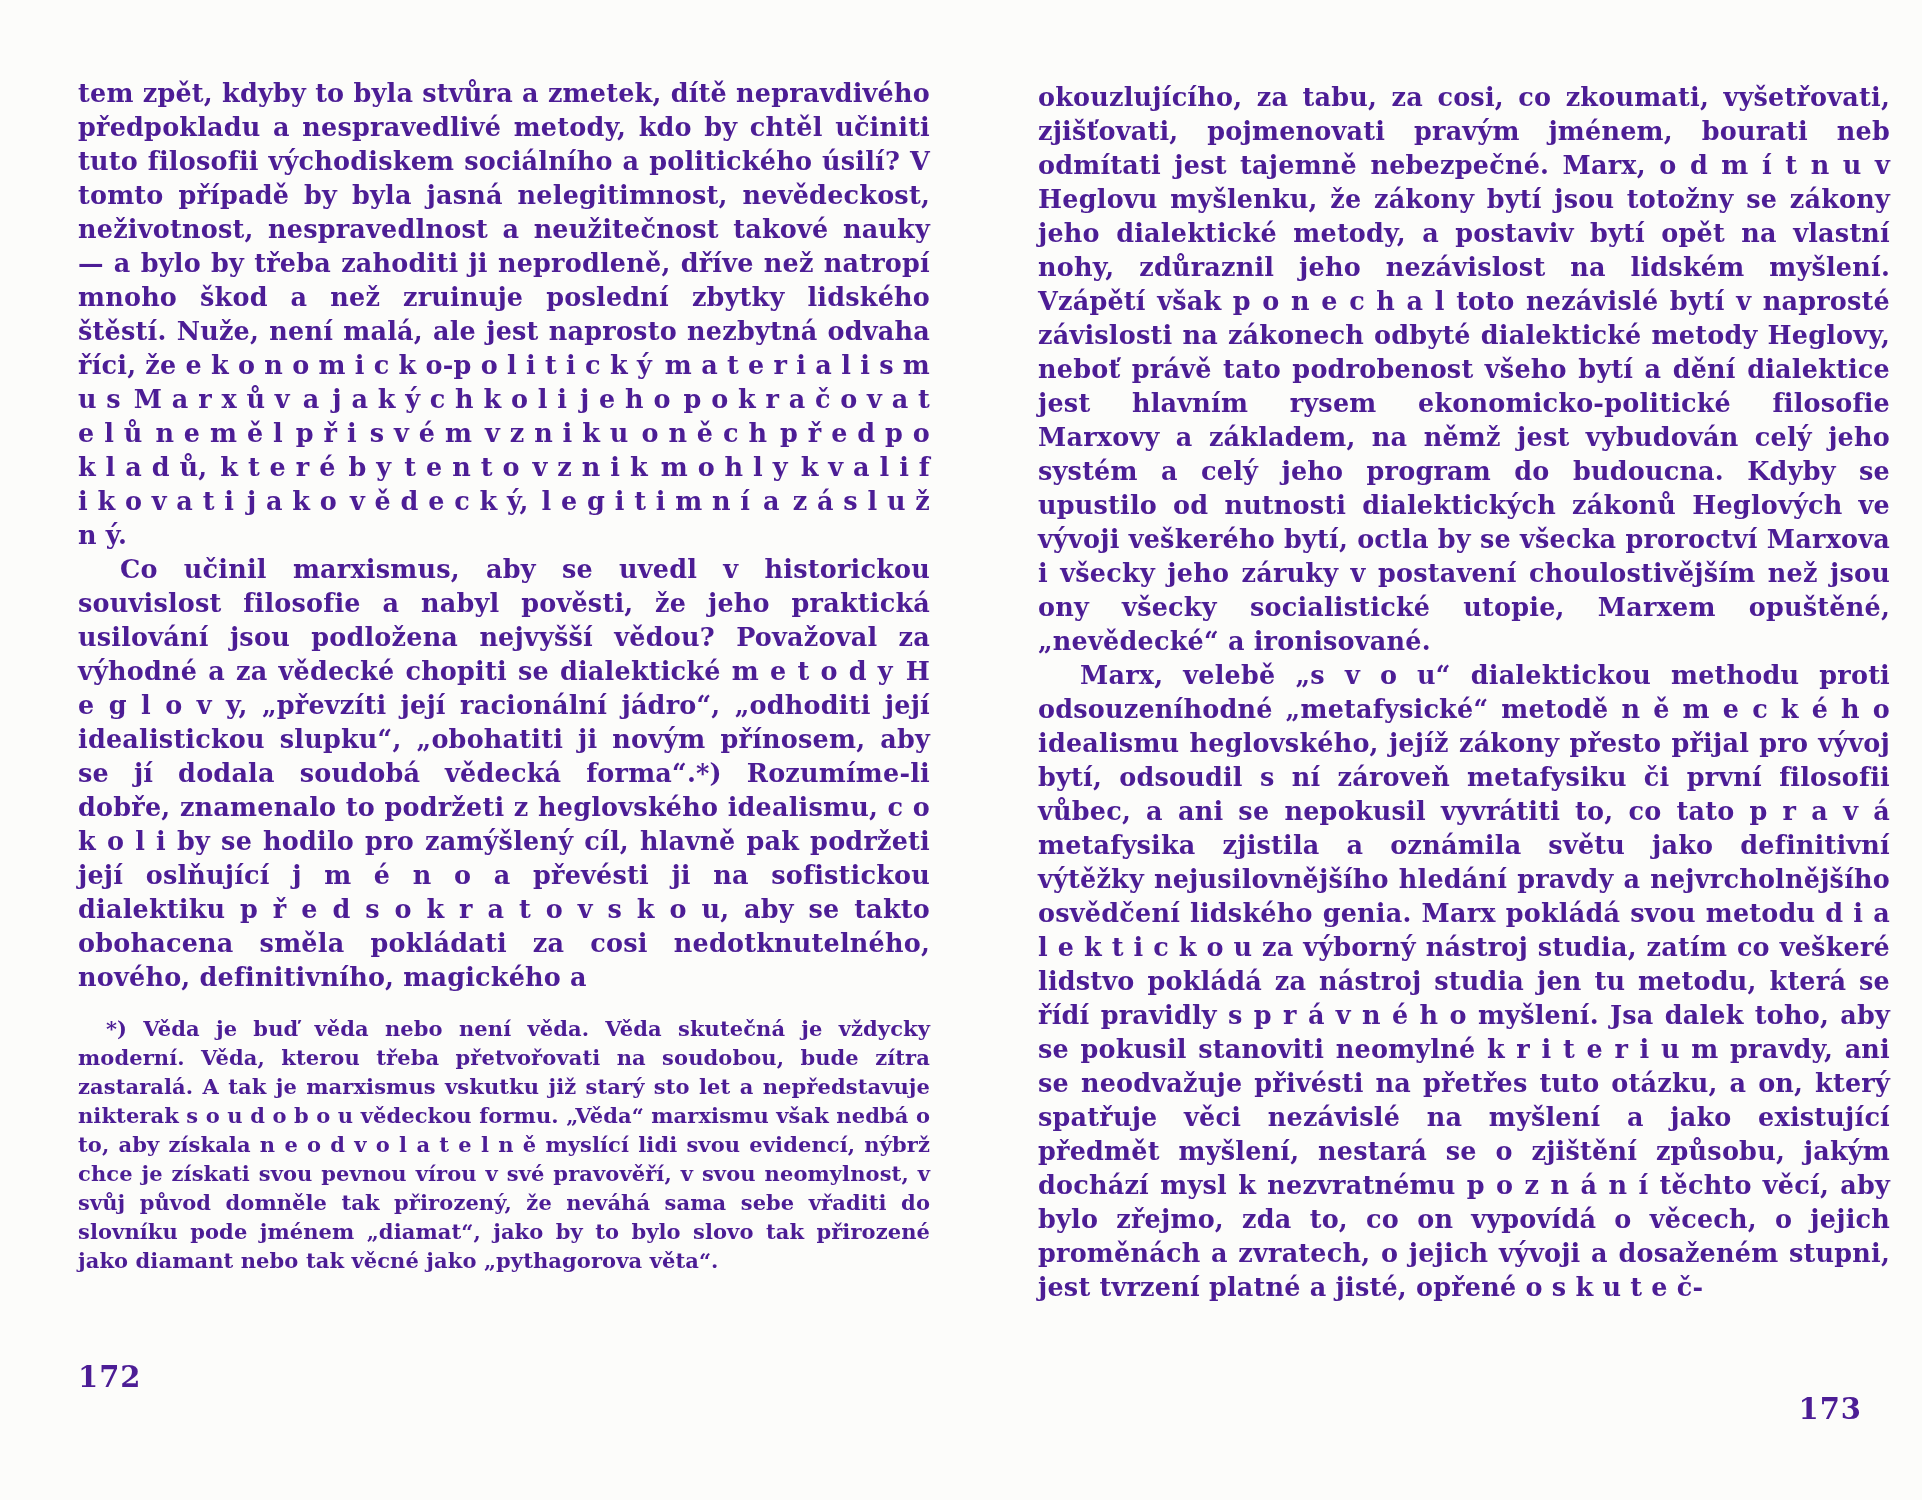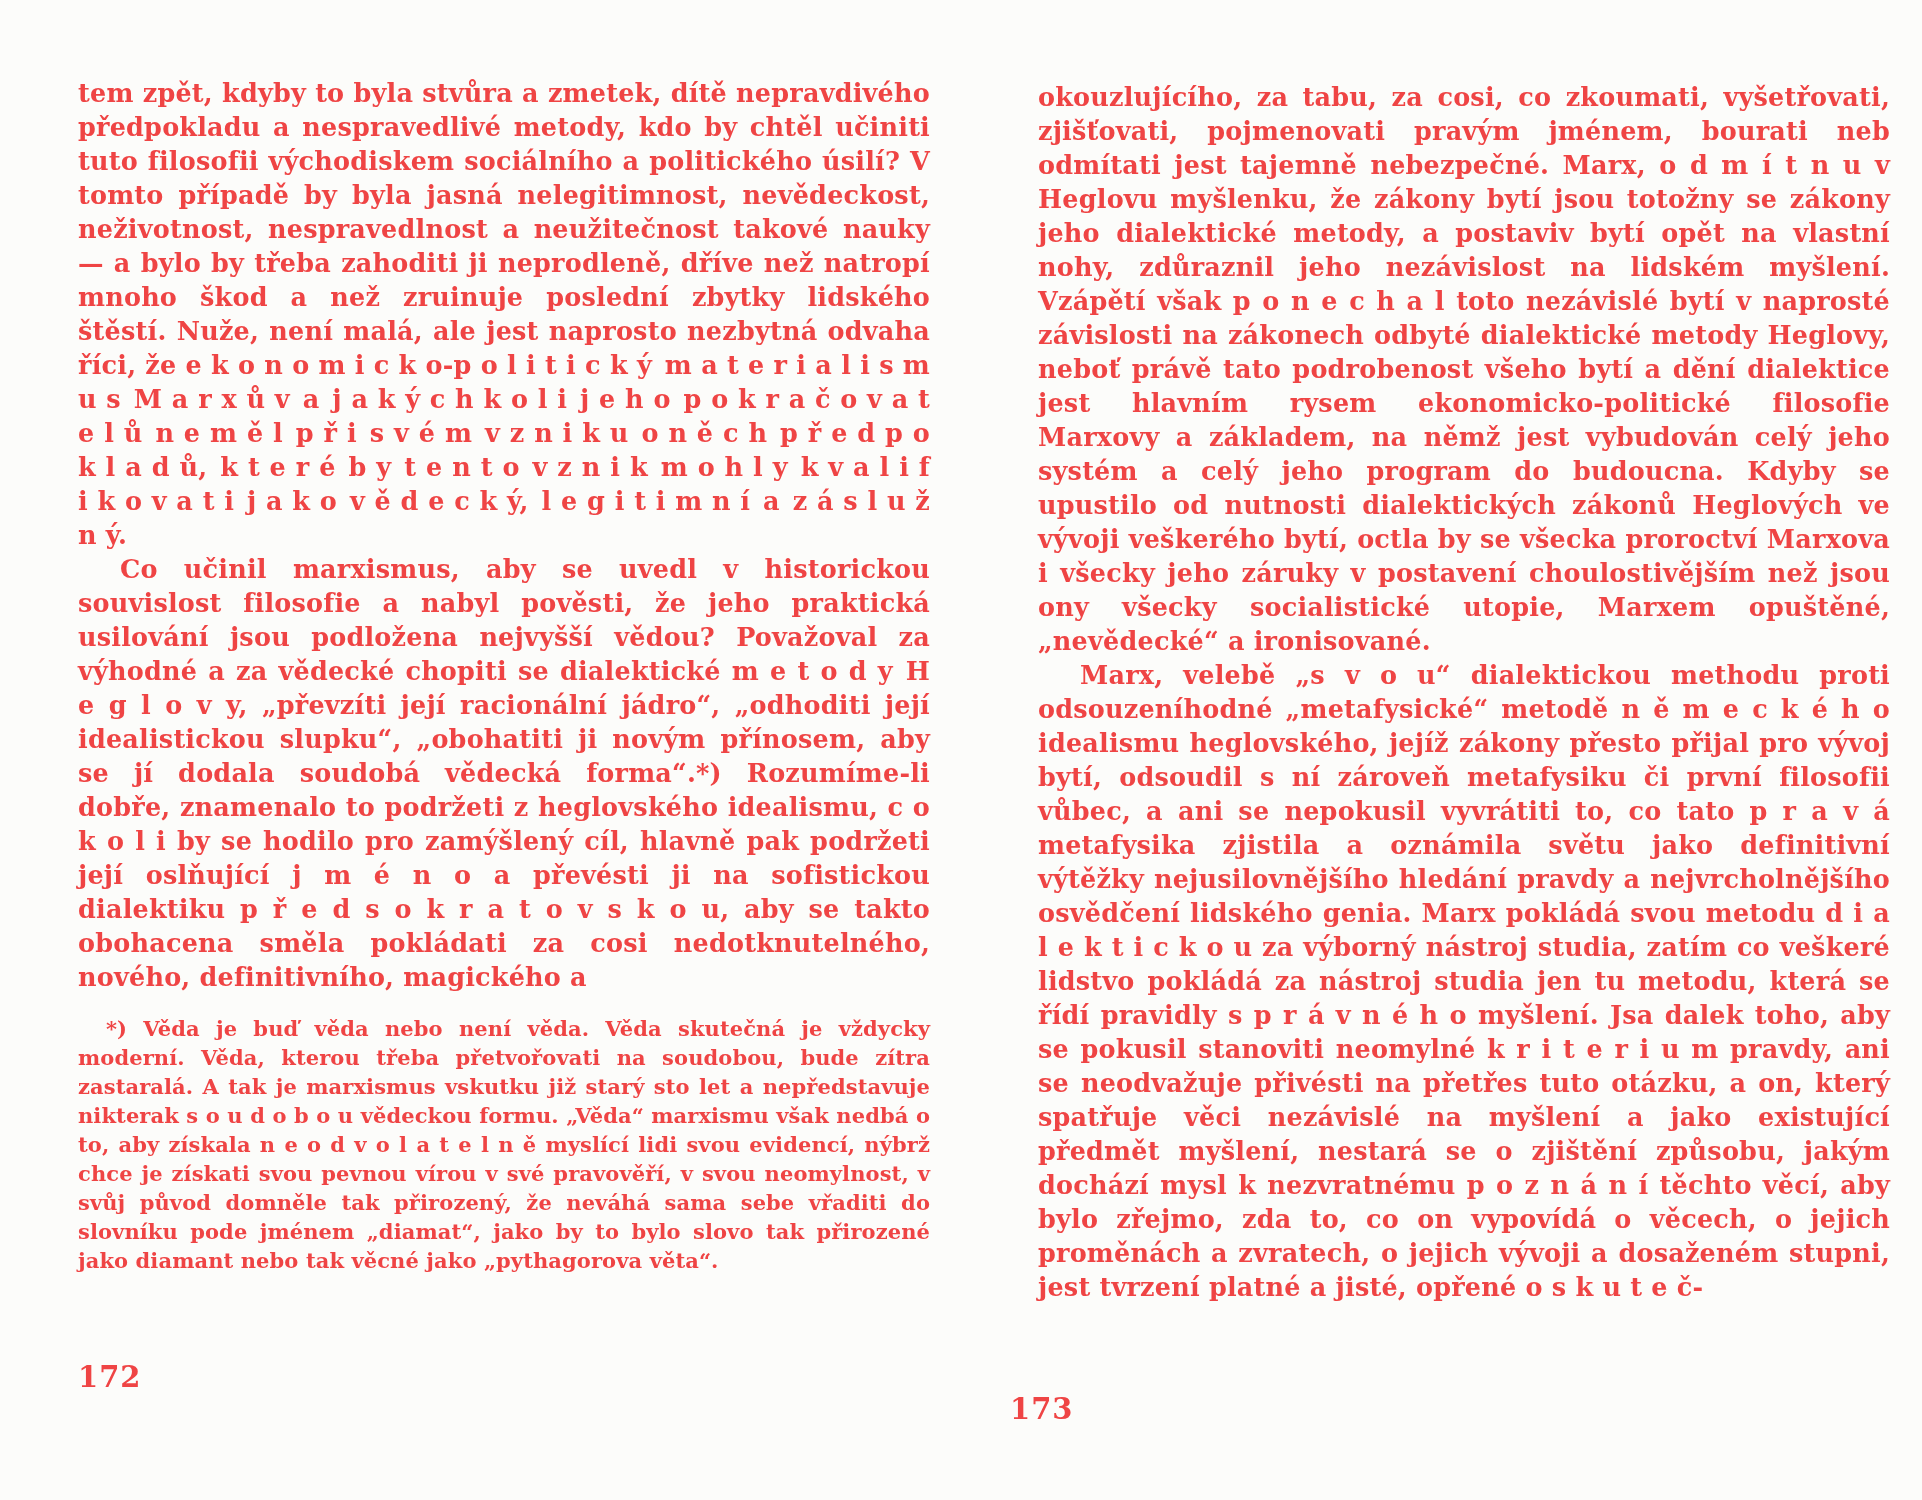--- a/index.html
+++ b/index.html
@@ -12,21 +12,21 @@
     background: #ffffff;
     overflow: hidden;
   }
   .spread {
     position: relative;
     width: 1922px;
     height: 1500px;
     background: #fcfcfa;
     font-family: "DejaVu Serif", serif;
     font-weight: 700;
-    color: #ef4444;
+    color: #4c1d95;
   }
   .page {
     position: absolute;
     width: 852px;
   }
   .page-left  { left: 78px;  top: 76px; }
   .page-right { left: 1010px; top: 80px; margin-left: 28px; }
   p.body {
     margin: 0;
     font-size: 25.5px;
@@ -42,21 +42,21 @@
     text-align: justify;
     text-indent: 28px;
     letter-spacing: 0.1px;
   }
   .pageno {
     position: absolute;
     font-size: 29px;
     letter-spacing: 1px;
   }
   .pageno-left  { left: 78px;  top: 1360px; text-align: right; }
-  .pageno-right { left: 1010px; top: 1392px; width: 852px; }
+  .pageno-right { left: 1010px; top: 1392px; width: 852px; text-align: right; }
 </style>
 </head>
 <body>
 
 <div class="spread">
 
   <div class="page page-left">
     <p class="body">tem zpět, kdyby to byla stvůra a zmetek, dítě nepravdivého předpokladu a nespravedlivé metody, kdo by chtěl učiniti tuto filosofii východiskem sociálního a politického úsilí? V tomto případě by byla jasná nelegitimnost, nevědeckost, neživotnost, nespravedlnost a neužitečnost takové nauky — a bylo by třeba zahoditi ji neprodleně, dříve než natropí mnoho škod a než zruinuje poslední zbytky lidského štěstí. Nuže, není malá, ale jest naprosto nezbytná odvaha říci, že e k o n o m i c k o-p o l i t i c k ý m a t e r i a l i s m u s M a r x ů v a j a k ý c h k o l i j e h o p o k r a č o v a t e l ů n e m ě l p ř i s v é m v z n i k u o n ě c h p ř e d p o k l a d ů, k t e r é b y t e n t o v z n i k m o h l y k v a l i f i k o v a t i j a k o v ě d e c k ý, l e g i t i m n í a z á s l u ž n ý.</p>
     <p class="body indented">Co učinil marxismus, aby se uvedl v historickou souvislost filosofie a nabyl pověsti, že jeho praktická usilování jsou podložena nejvyšší vědou? Považoval za výhodné a za vědecké chopiti se dialektické m e t o d y H e g l o v y, „převzíti její racionální jádro“, „odhoditi její idealistickou slupku“, „obohatiti ji novým přínosem, aby se jí dodala soudobá vědecká forma“.*) Rozumíme-li dobře, znamenalo to podržeti z heglovského idealismu, c o k o l i by se hodilo pro zamýšlený cíl, hlavně pak podržeti její oslňující j m é n o a převésti ji na sofistickou dialektiku p ř e d s o k r a t o v s k o u, aby se takto obohacena směla pokládati za cosi nedotknutelného, nového, definitivního, magického a</p>
     <p class="footnote">*) Věda je buď věda nebo není věda. Věda skutečná je vždycky moderní. Věda, kterou třeba přetvořovati na soudobou, bude zítra zastaralá. A tak je marxismus vskutku již starý sto let a nepředstavuje nikterak s o u d o b o u vědeckou formu. „Věda“ marxismu však nedbá o to, aby získala n e o d v o l a t e l n ě myslící lidi svou evidencí, nýbrž chce je získati svou pevnou vírou v své pravověří, v svou neomylnost, v svůj původ domněle tak přirozený, že neváhá sama sebe vřaditi do slovníku pode jménem „diamat“, jako by to bylo slovo tak přirozené jako diamant nebo tak věcné jako „pythagorova věta“.</p>

